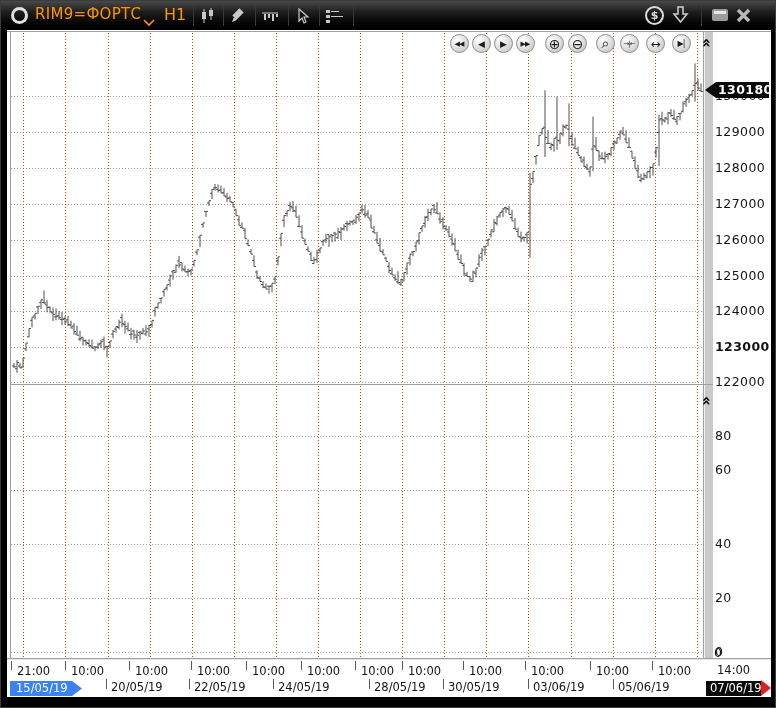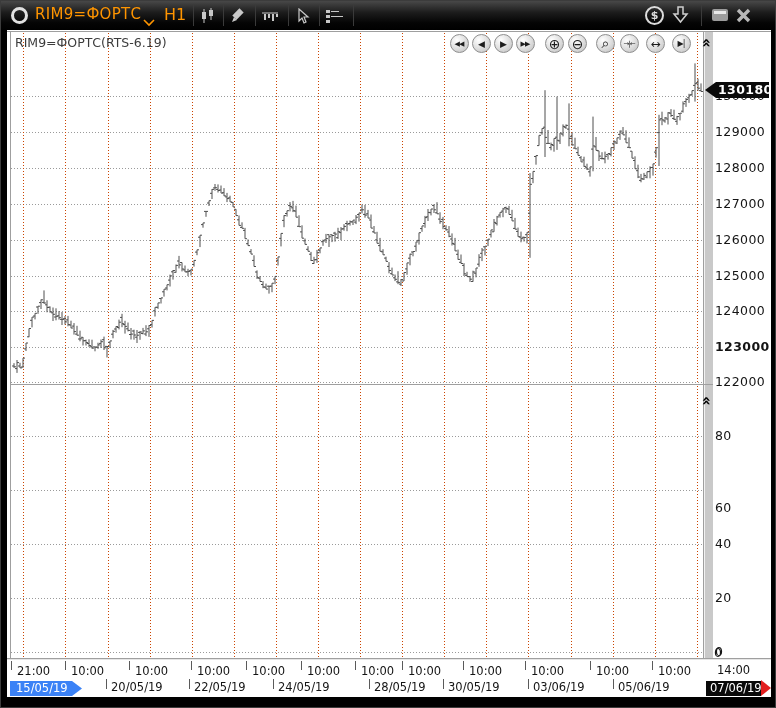--- a/index.html
+++ b/index.html
@@ -209,21 +209,20 @@
         <line x1="105.5" y1="678" x2="105.5" y2="688"></line>
         <line x1="188.5" y1="678" x2="188.5" y2="688"></line>
         <line x1="272.5" y1="678" x2="272.5" y2="688"></line>
         <line x1="368.5" y1="678" x2="368.5" y2="688"></line>
         <line x1="442.5" y1="678" x2="442.5" y2="688"></line>
         <line x1="527.5" y1="678" x2="527.5" y2="688"></line>
         <line x1="612.5" y1="678" x2="612.5" y2="688"></line>
       </g>
     </svg>
 
-  <div id="main-title">RIM9=ФОРТС(RTS-6.19)</div>
 
   <div id="nav-buttons">
       <div class="nav-btn" style="left: 448.5px; top: 33px;">
         <span style="font-size:7px;letter-spacing:-1px">◀◀</span>
       </div>
       <div class="nav-btn" style="left: 470.5px; top: 33px;">
         <span style="font-size:9px;letter-spacing:-1px">◀</span>
       </div>
       <div class="nav-btn" style="left: 492.5px; top: 33px;">
         <span style="font-size:9px;letter-spacing:-1px">▶</span>
@@ -259,21 +258,21 @@
       <div class="axis-label" style="top: 159px; text-align: right;">128000</div>
       <div class="axis-label" style="top: 195px;">127000</div>
       <div class="axis-label" style="top: 231px;">126000</div>
       <div class="axis-label" style="top: 267px;">125000</div>
       <div class="axis-label" style="top: 302px;">124000</div>
       <div class="axis-label" style="top: 338px; font-weight: bold;">123000</div>
       <div class="axis-label" style="top: 373px;">122000</div>
     </div>
   <div id="indicator-axis">
       <div class="axis-label" style="top: 427px;">80</div>
-      <div class="axis-label" style="top: 499px;">60</div>
+      <div class="axis-label" style="top: 461px;">60</div>
       <div class="axis-label" style="top: 535px;">40</div>
       <div class="axis-label" style="top: 589px;">20</div>
       <div class="axis-label" style="top: 643px;">0</div>
     </div>
   <div id="time-axis">
       <div class="time-label" style="left: 16px;">21:00</div>
       <div class="time-label" style="left: 70px;">10:00</div>
       <div class="time-label" style="left: 134px;">10:00</div>
       <div class="time-label" style="left: 196px;">10:00</div>
       <div class="time-label" style="left: 251px;">10:00</div>

